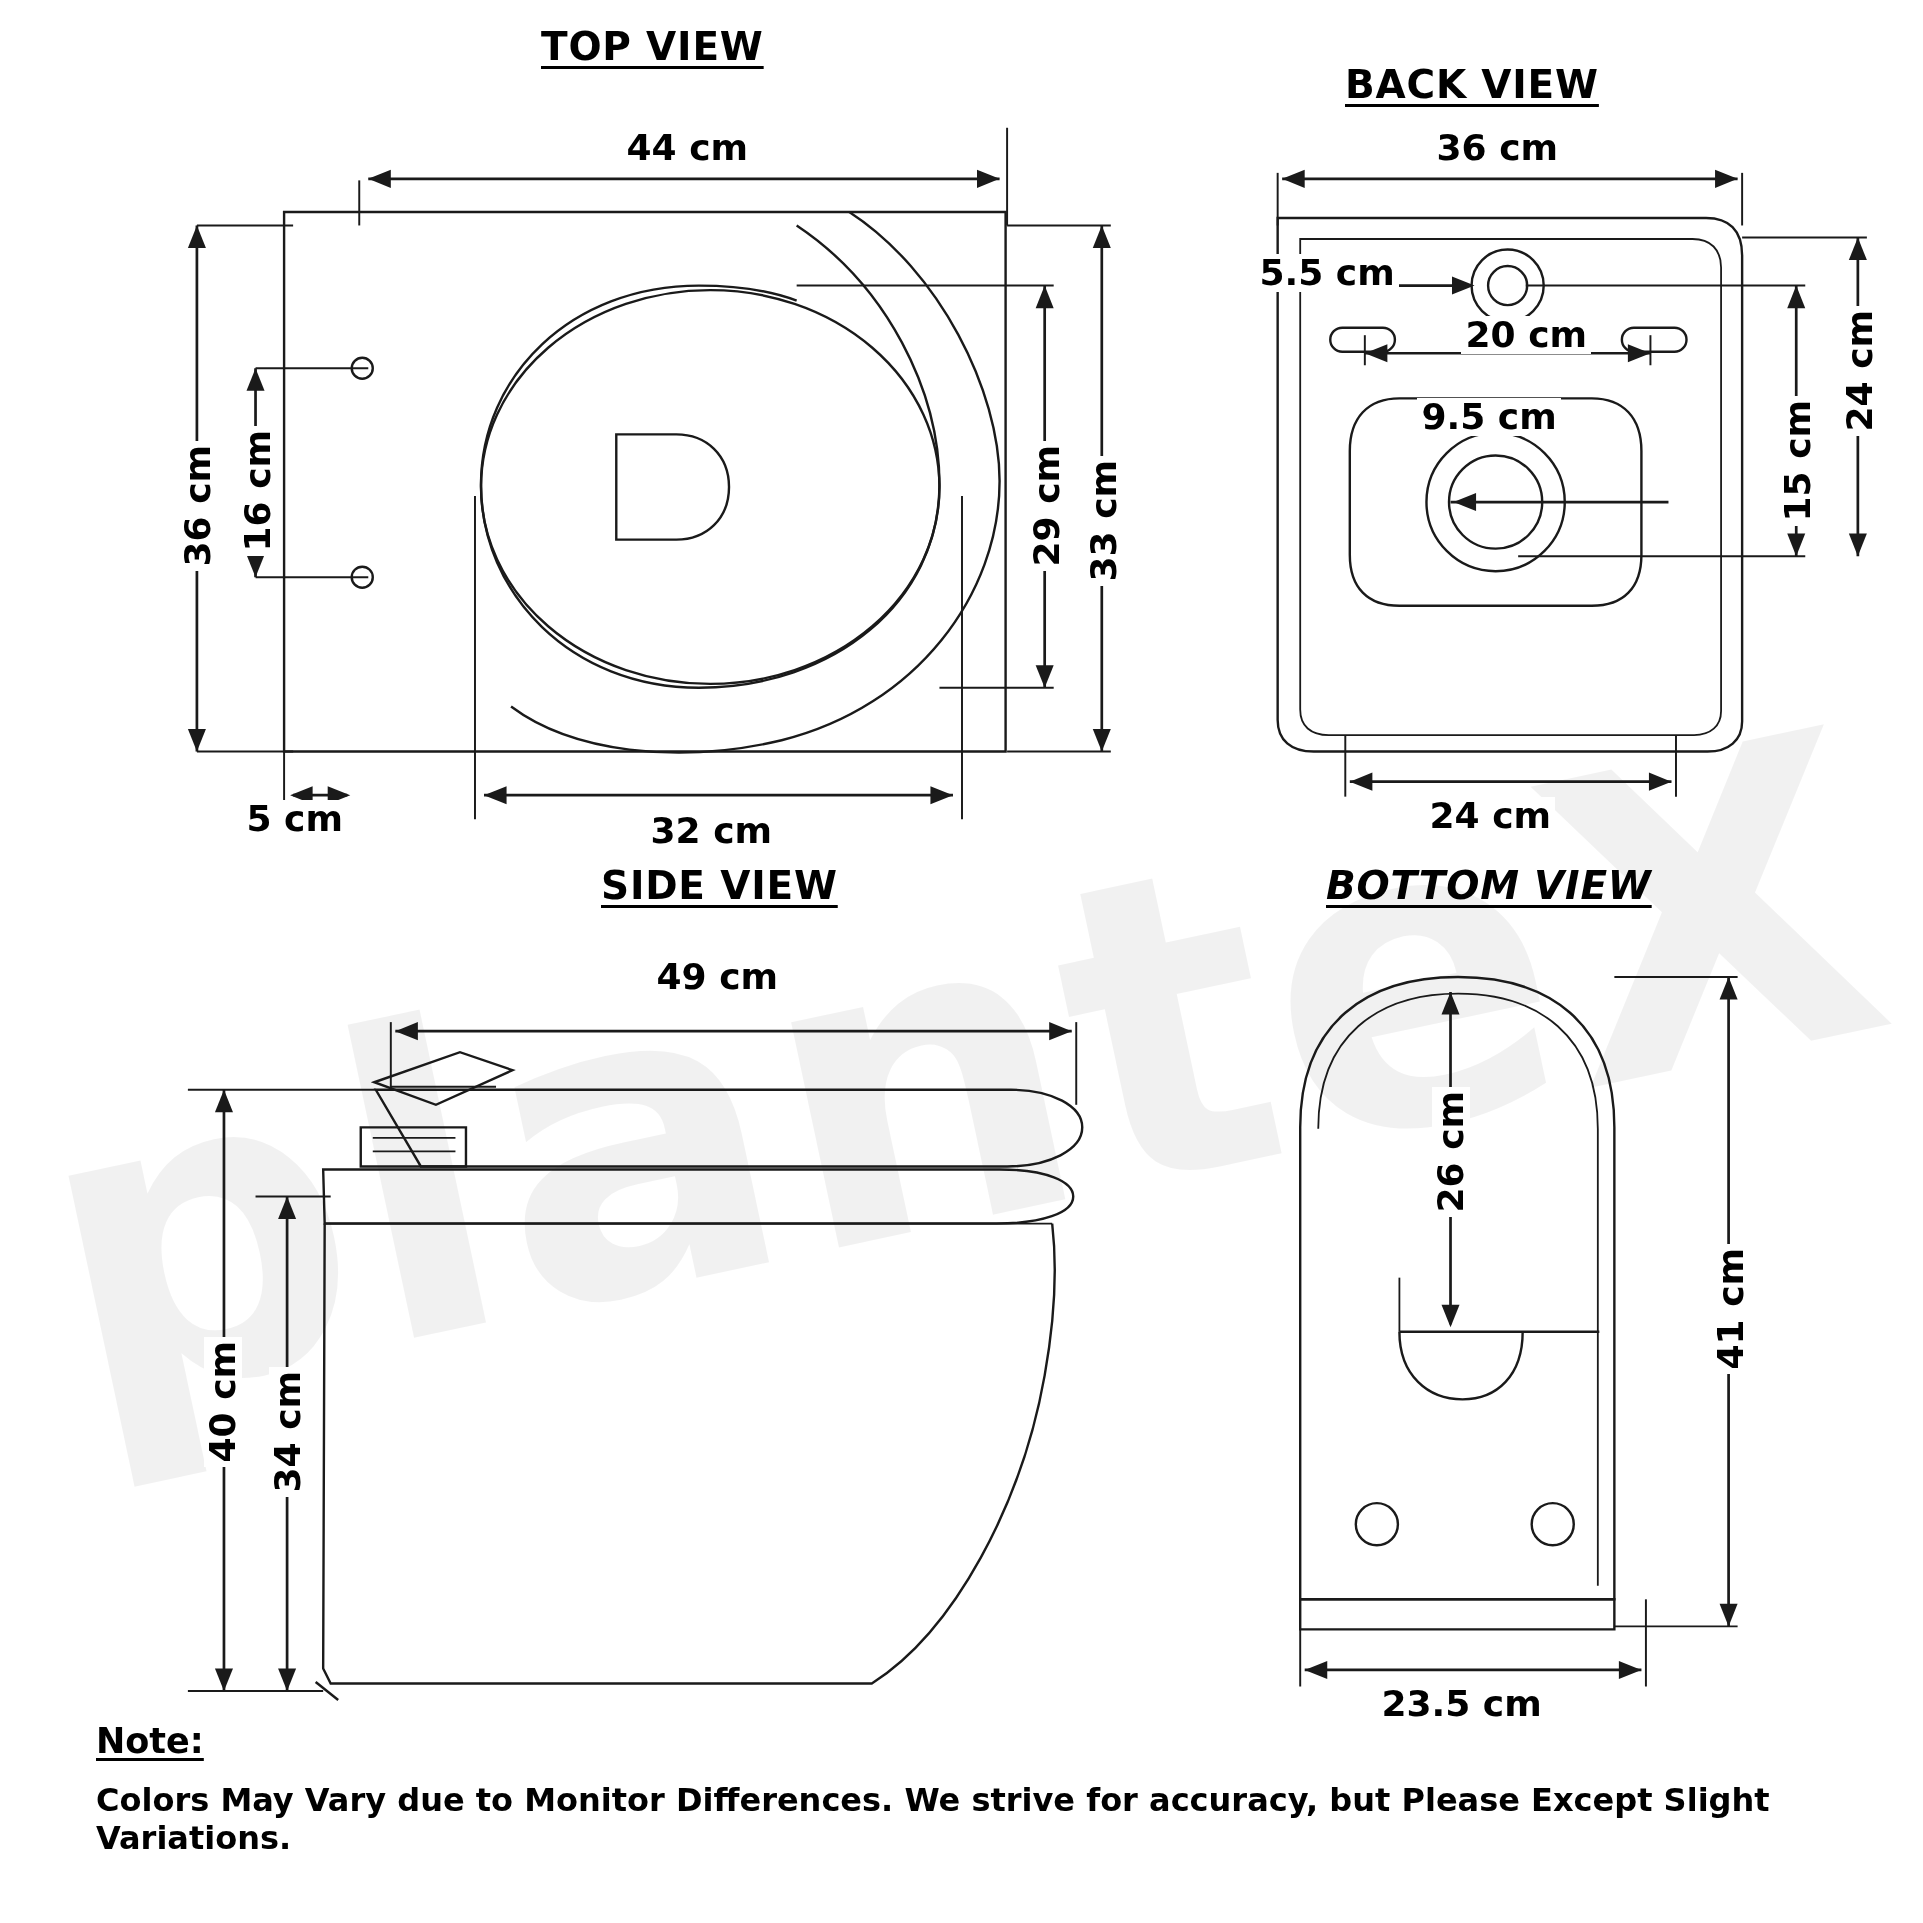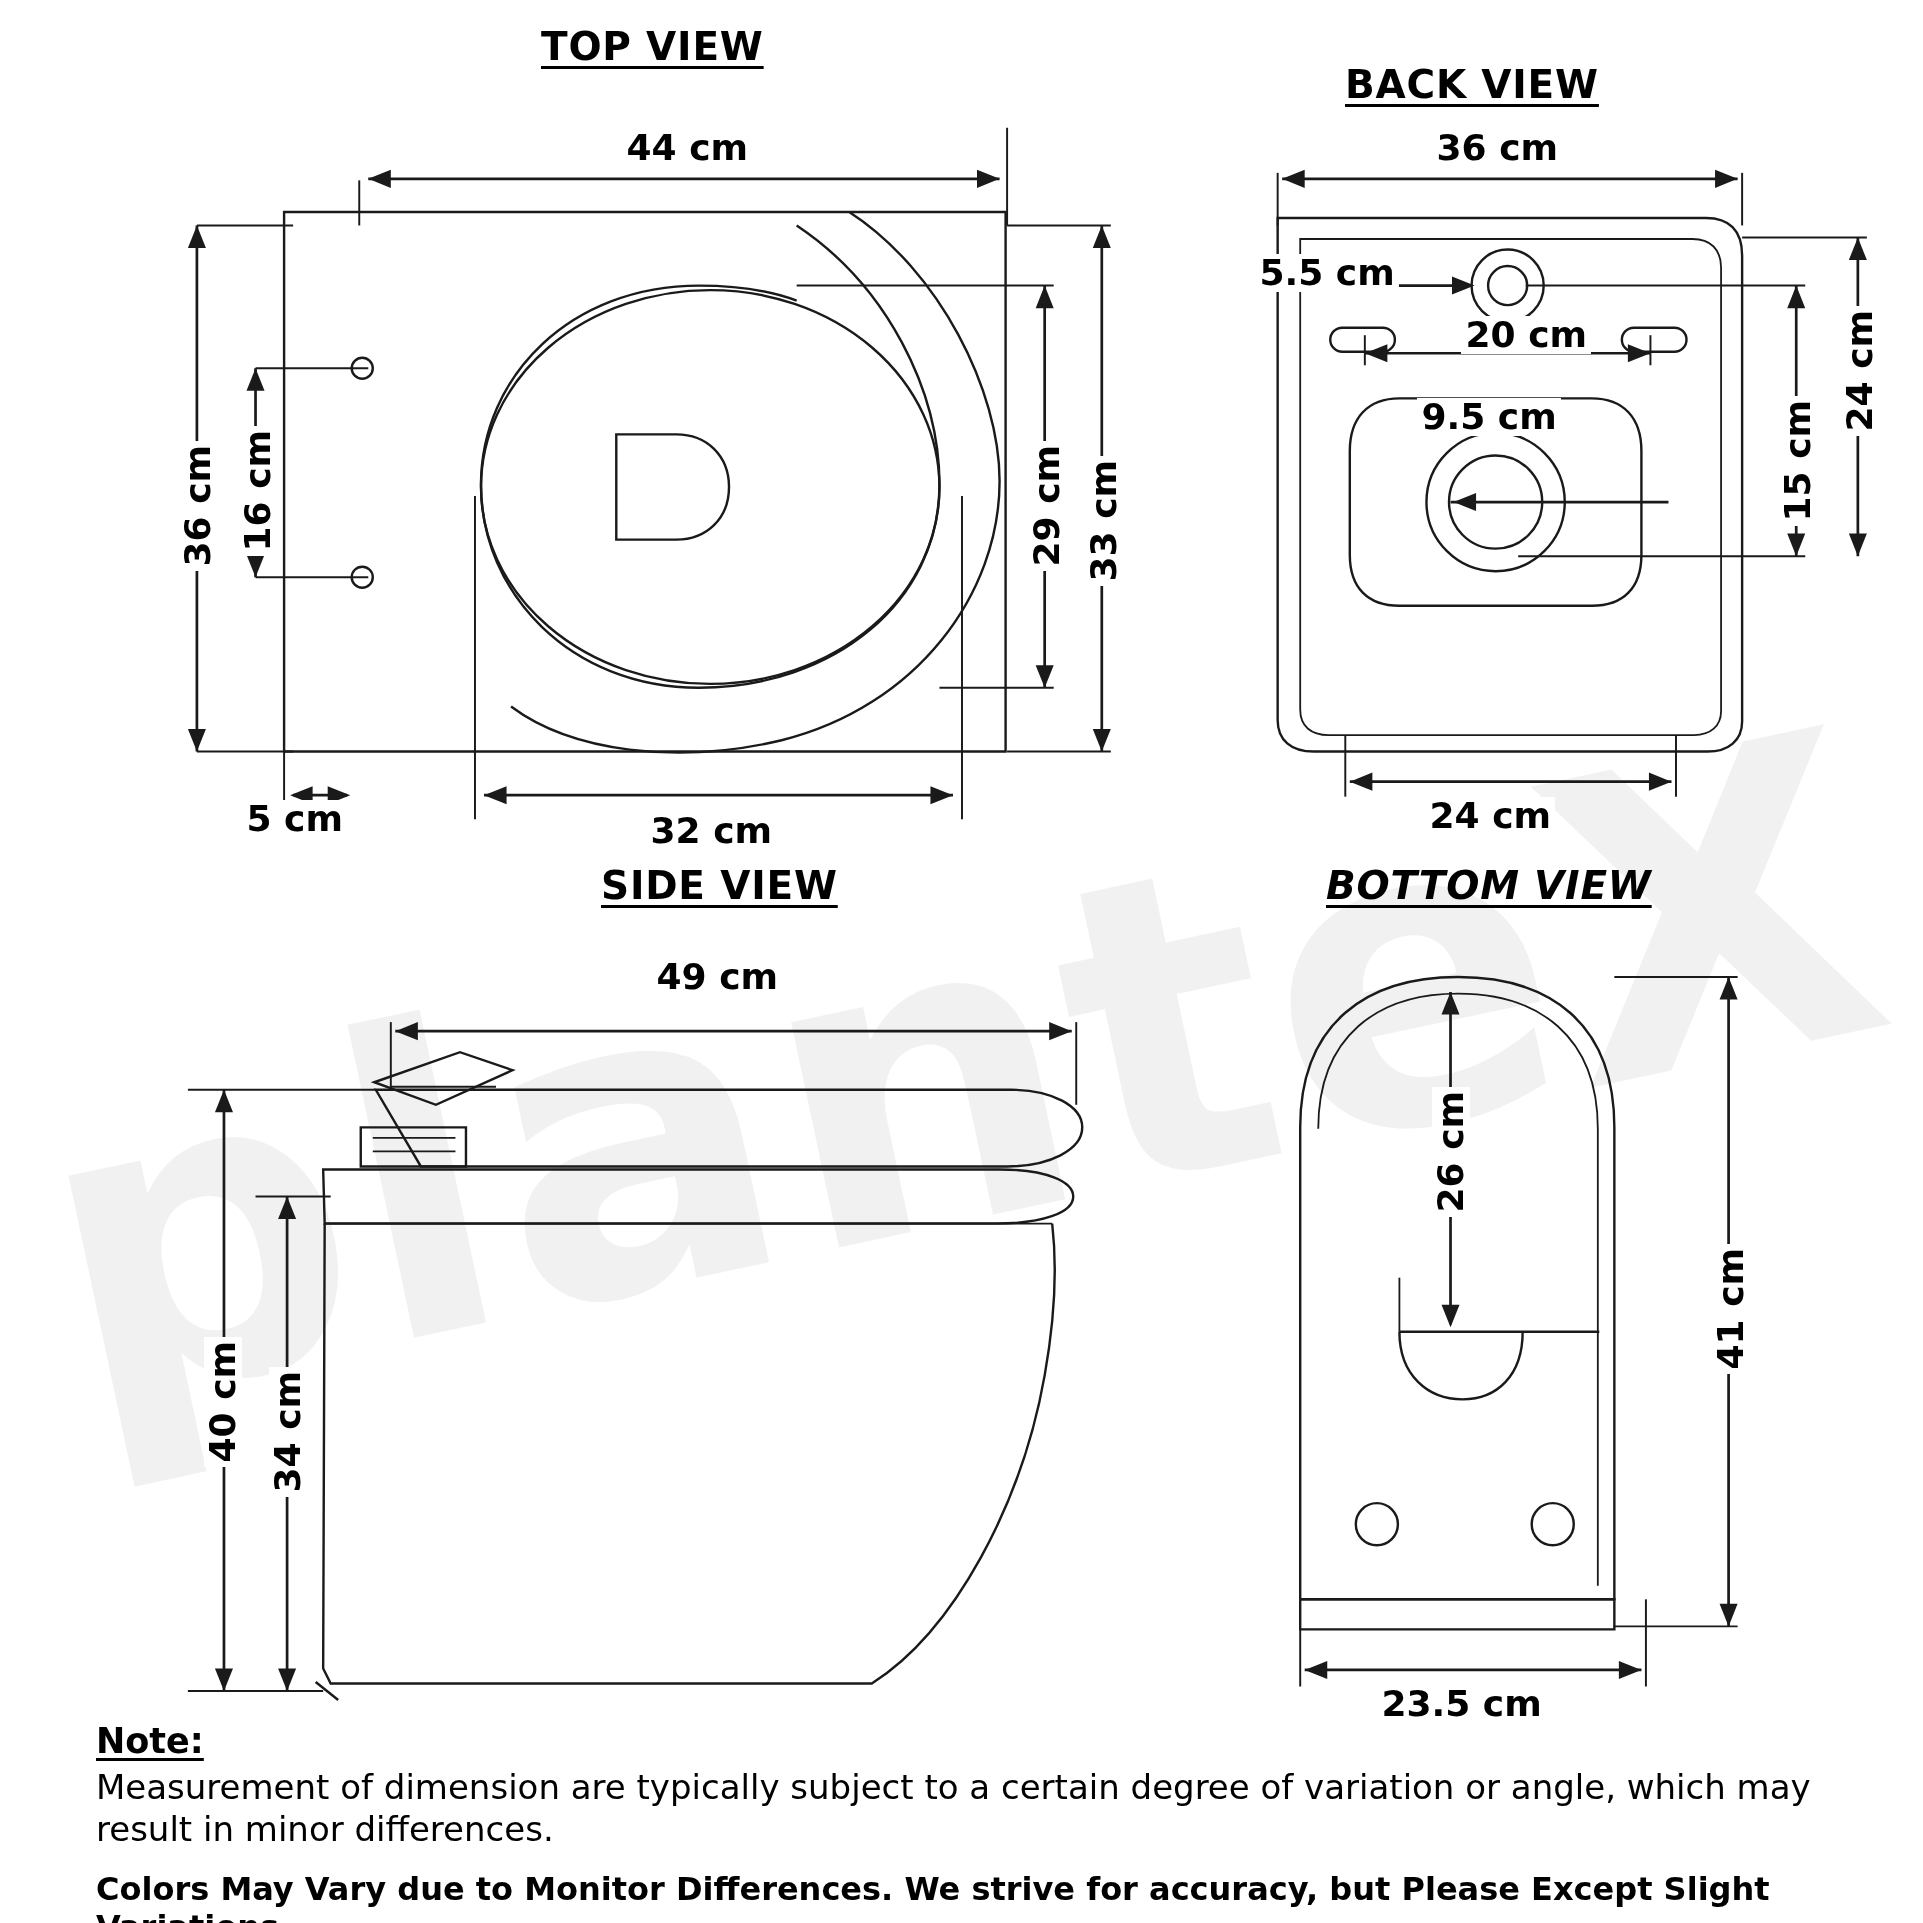--- a/index.html
+++ b/index.html
@@ -344,18 +344,17 @@
     <polygon points="1736,2222 1766,2210 1766,2234" fill="#1a1a1a"></polygon>
     <polygon points="2184,2222 2154,2210 2154,2234" fill="#1a1a1a"></polygon>
   </svg>
 
   <div class="dimlabel vert" style="left:1432px; top:1217px;">26 cm</div>
   <div class="dimlabel vert" style="left:1712px; top:1374px;">41 cm</div>
   <div class="dimlabel" style="left:1377px; top:1685px;">23.5 cm</div>
 
   <div class="note-block">
     <div class="note-head">Note:</div>
-    <div class="note-body">Measurement of dimension are typically subject to a certain degree of variation or angle, which may result in minor differences.</div>
     <div class="note-foot">Colors May Vary due to Monitor Differences. We strive for accuracy, but Please Except Slight Variations.</div>
   </div>
 
 </div>
 
 
 </body></html>

